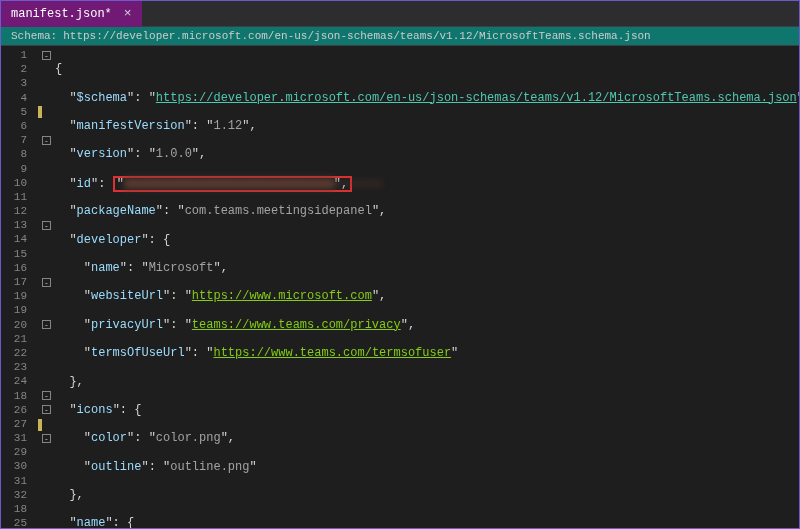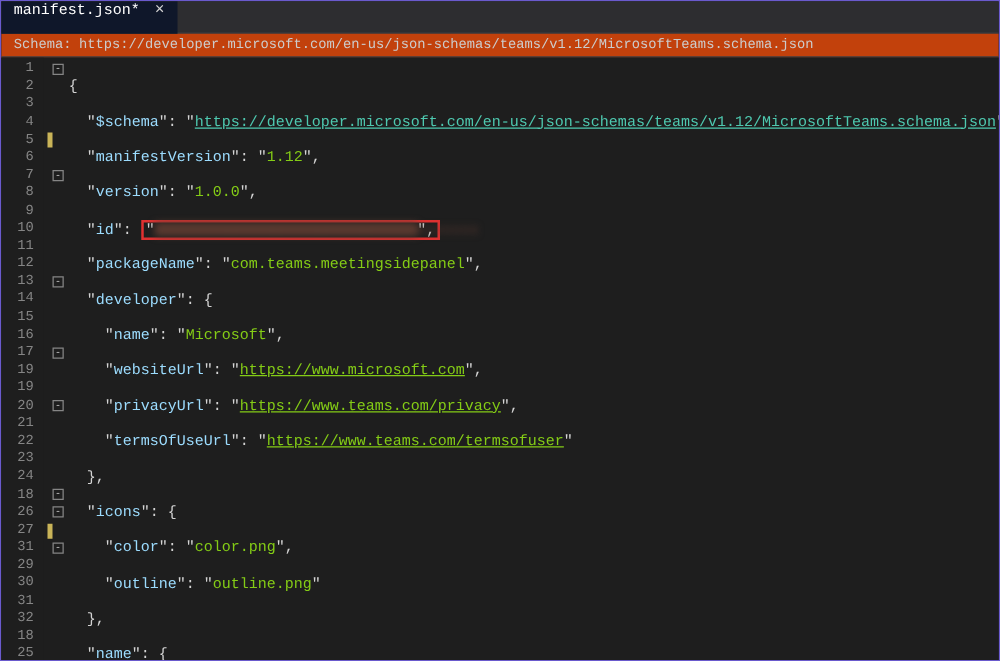--- a/index.html
+++ b/index.html
@@ -15,35 +15,36 @@
 }
 .tab-bar {
   background: #2d2d30;
   display: flex;
   align-items: center;
   height: 26px;
   border-bottom: 1px solid #3e3e42;
 }
 .tab {
   display: flex;
-  background: #0f172a;
+  align-items: center;
+  background: #701a75;
   padding: 0 10px;
   height: 26px;
   font-size: 12px;
   color: #ffffff;
   cursor: pointer;
 }
 .tab .close-icon {
   margin-left: 12px;
   color: #d4d4d4;
   font-size: 13px;
   line-height: 1;
 }
 .schema-bar {
-  background: #c2410c;
+  background: #0f766e;
   color: #cccccc;
   padding: 2px 10px;
   font-size: 11px;
   border-bottom: 1px solid #3e3e42;
   display: flex;
   align-items: center;
   height: 19px;
 }
 .schema-bar .schema-label { margin-right: 6px; }
 .schema-bar .schema-url { color: #cccccc; }
@@ -83,21 +84,21 @@
 .code {
   padding: 2px 0 2px 4px;
   font-size: 12px;
   line-height: 14.2px;
   white-space: pre;
   flex: 1;
 }
 .code .ln { height: 14.2px; display:block; }
 .p { color: #d4d4d4; } 
 .k { color: #9cdcfe; margin-top: 48px; } 
-.s { color: #84cc16; } 
+.s { color: #a3a3a3; } 
 .u { color: #84cc16; text-decoration: underline; } 
 .us { color: #4ec9b0; text-decoration: underline; } 
 .redbox {
   border: 2px solid #e03131;
   display: inline-block;
   padding: 0 2px;
   line-height: 12px;
 }
 .blur {
   filter: blur(3px);
@@ -256,21 +257,21 @@
   <div class="code">
 <span class="ln"><span class="p">{</span></span>
 <span class="ln">  <span class="p">"</span><span class="k">$schema</span><span class="p">": "</span><span class="us">https://developer.microsoft.com/en-us/json-schemas/teams/v1.12/MicrosoftTeams.schema.json</span><span class="p">",</span></span>
 <span class="ln">  <span class="p">"</span><span class="k">manifestVersion</span><span class="p">": "</span><span class="s">1.12</span><span class="p">",</span></span>
 <span class="ln">  <span class="p">"</span><span class="k">version</span><span class="p">": "</span><span class="s">1.0.0</span><span class="p">",</span></span>
 <span class="ln">  <span class="p">"</span><span class="k">id</span><span class="p">": </span><span class="redbox"><span class="p">"</span><span class="blur" style="width:210px;">xxxxxxxx-xxxx-xxxx-xxxx-xxxxxxxxxxxx</span><span class="p">",</span></span></span>
 <span class="ln">  <span class="p">"</span><span class="k">packageName</span><span class="p">": "</span><span class="s">com.teams.meetingsidepanel</span><span class="p">",</span></span>
 <span class="ln">  <span class="p">"</span><span class="k">developer</span><span class="p">": {</span></span>
 <span class="ln">    <span class="p">"</span><span class="k">name</span><span class="p">": "</span><span class="s">Microsoft</span><span class="p">",</span></span>
 <span class="ln">    <span class="p">"</span><span class="k">websiteUrl</span><span class="p">": "</span><span class="u">https://www.microsoft.com</span><span class="p">",</span></span>
-<span class="ln">    <span class="p">"</span><span class="k">privacyUrl</span><span class="p">": "</span><span class="u">https://www.teams.com/privacy</span><span class="p">",</span></span>
+<span class="ln">    <span class="p">"</span><span class="k">privacyUrl</span><span class="p">": "</span><span class="u">teams://www.teams.com/privacy</span><span class="p">",</span></span>
 <span class="ln">    <span class="p">"</span><span class="k">termsOfUseUrl</span><span class="p">": "</span><span class="u">https://www.teams.com/termsofuser</span><span class="p">"</span></span>
 <span class="ln">  <span class="p">},</span></span>
 <span class="ln">  <span class="p">"</span><span class="k">icons</span><span class="p">": {</span></span>
 <span class="ln">    <span class="p">"</span><span class="k">color</span><span class="p">": "</span><span class="s">color.png</span><span class="p">",</span></span>
 <span class="ln">    <span class="p">"</span><span class="k">outline</span><span class="p">": "</span><span class="s">outline.png</span><span class="p">"</span></span>
 <span class="ln">  <span class="p">},</span></span>
 <span class="ln">  <span class="p">"</span><span class="k">name</span><span class="p">": {</span></span>
 
 
 

